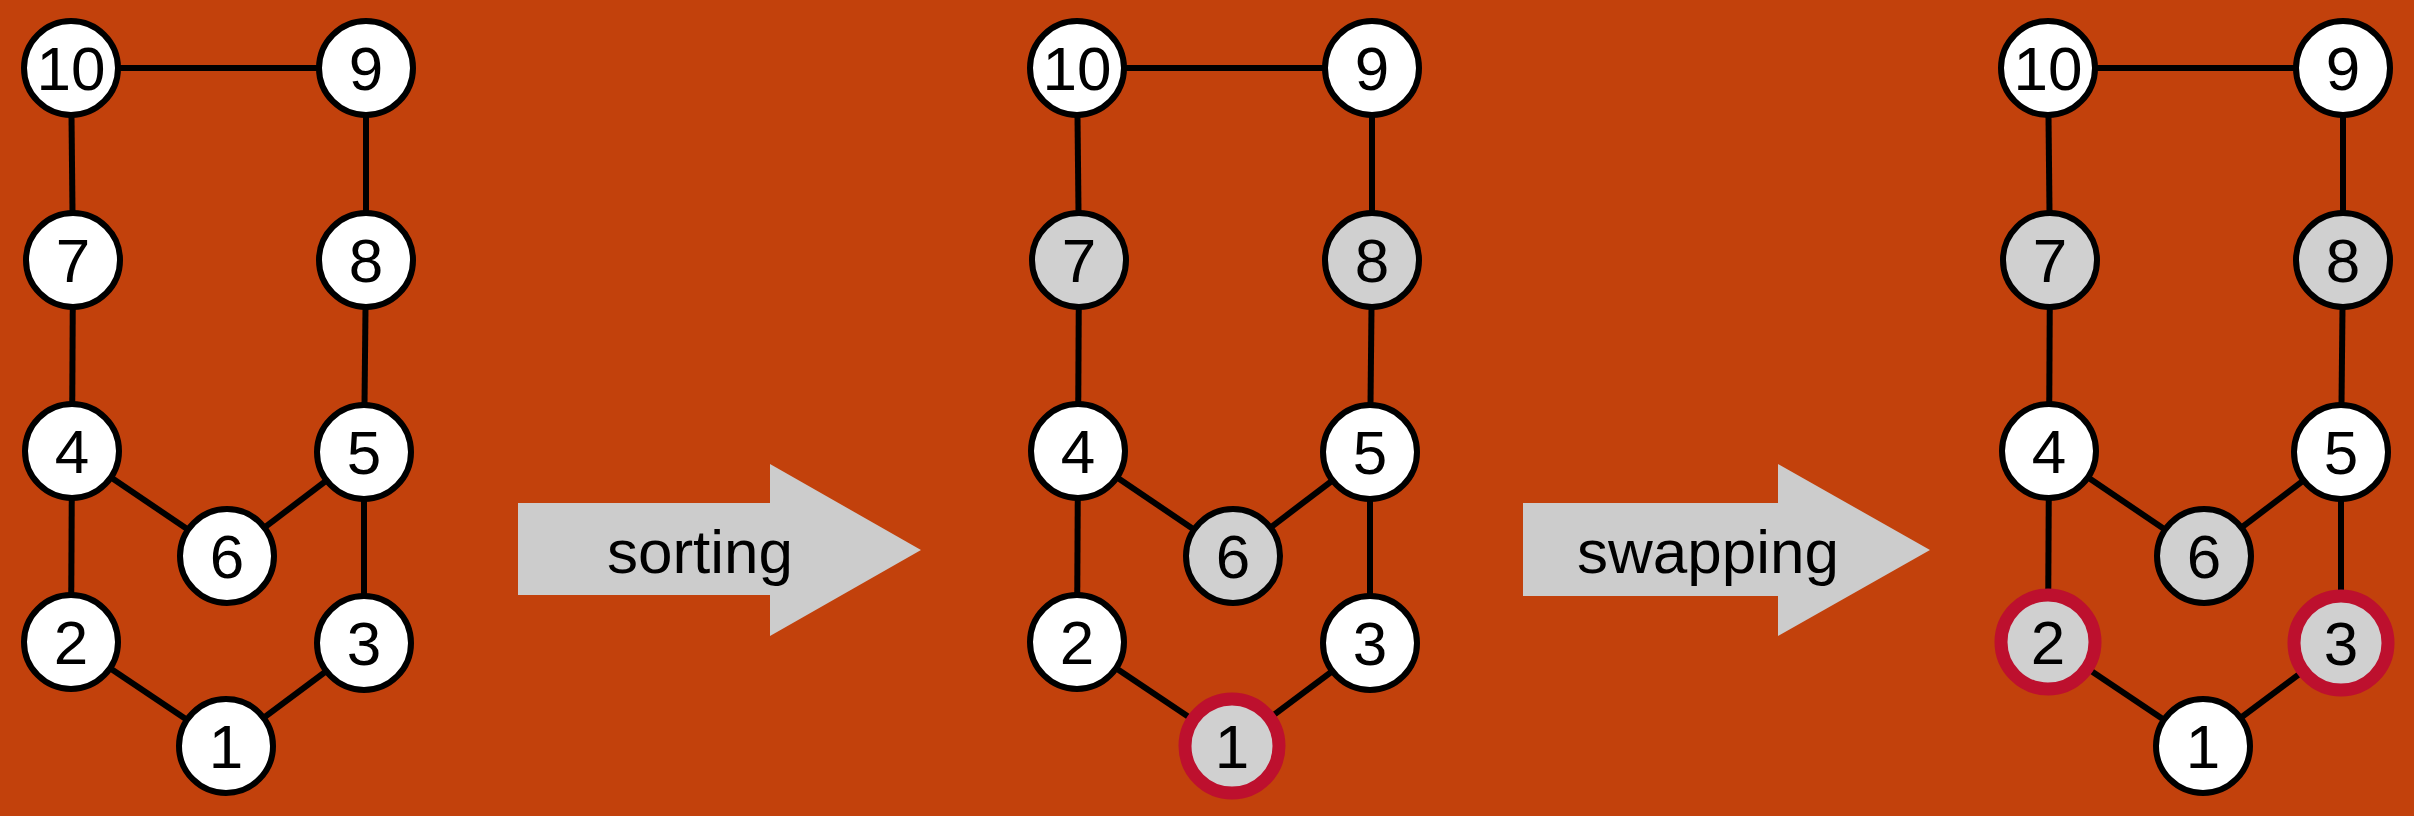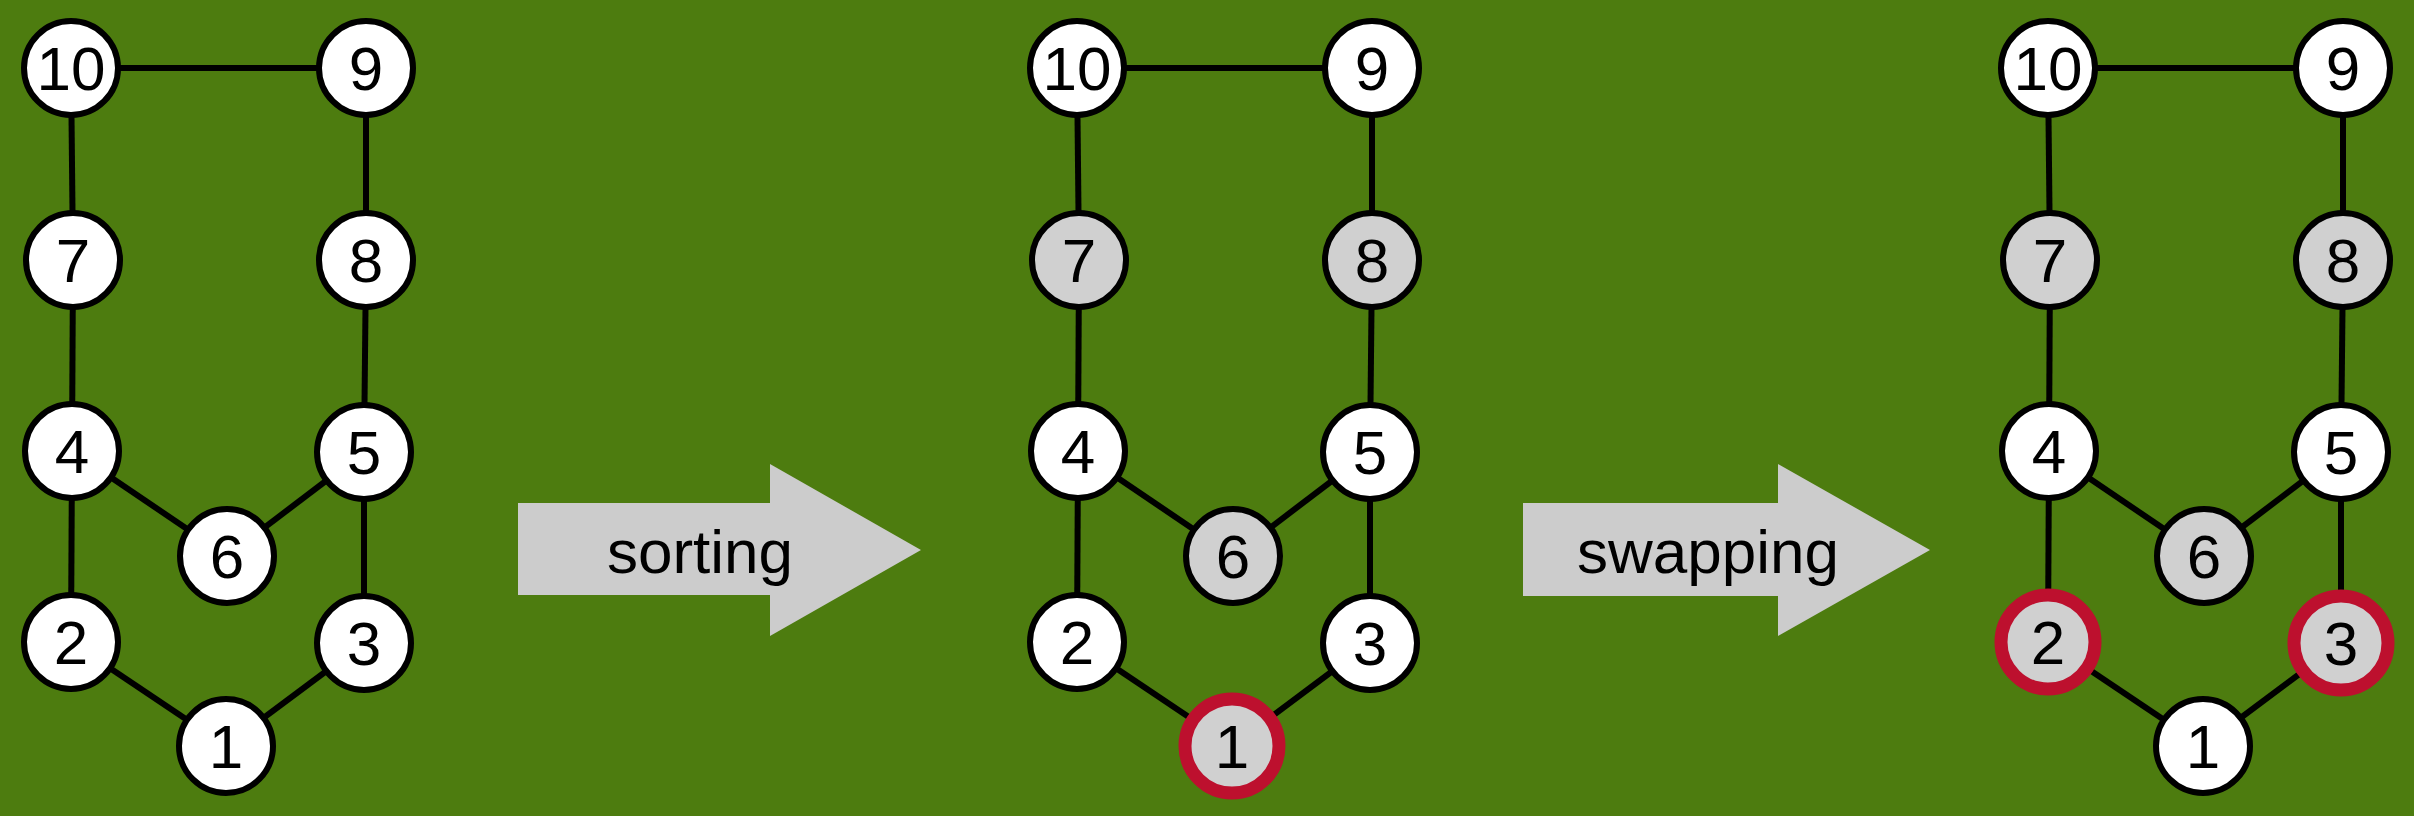--- a/index.html
+++ b/index.html
@@ -3,21 +3,21 @@
 <meta charset="utf-8">
 <style>
   html, body {
     margin: 0;
     padding: 0;
     background: #ffffff;
   }
   .figure-wrap {
     width: 2414px;
     height: 816px;
-    background: #4d7c0f;
+    background: #c2410c;
     overflow: hidden;
   }
   svg {
     display: block;
     font-family: "Liberation Sans", sans-serif;
   }
   .node-label {
     font-size: 62px;
     fill: #000000;
     text-anchor: middle;

